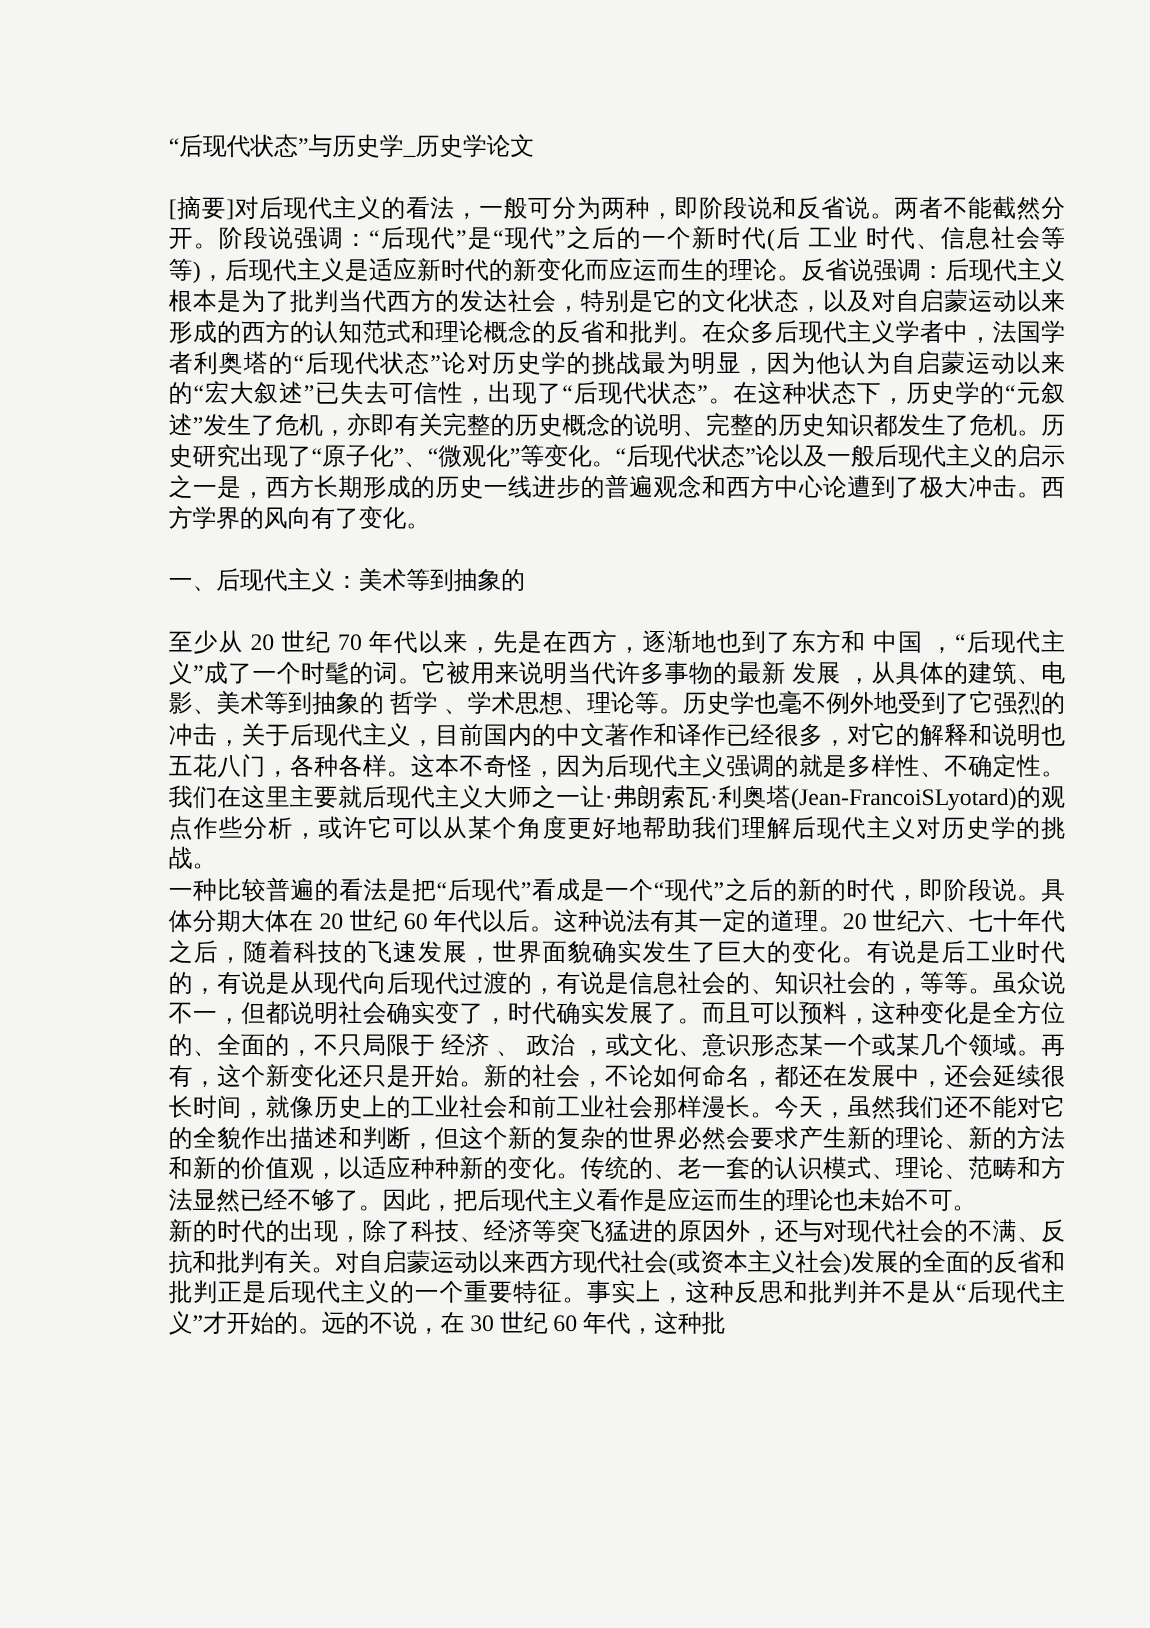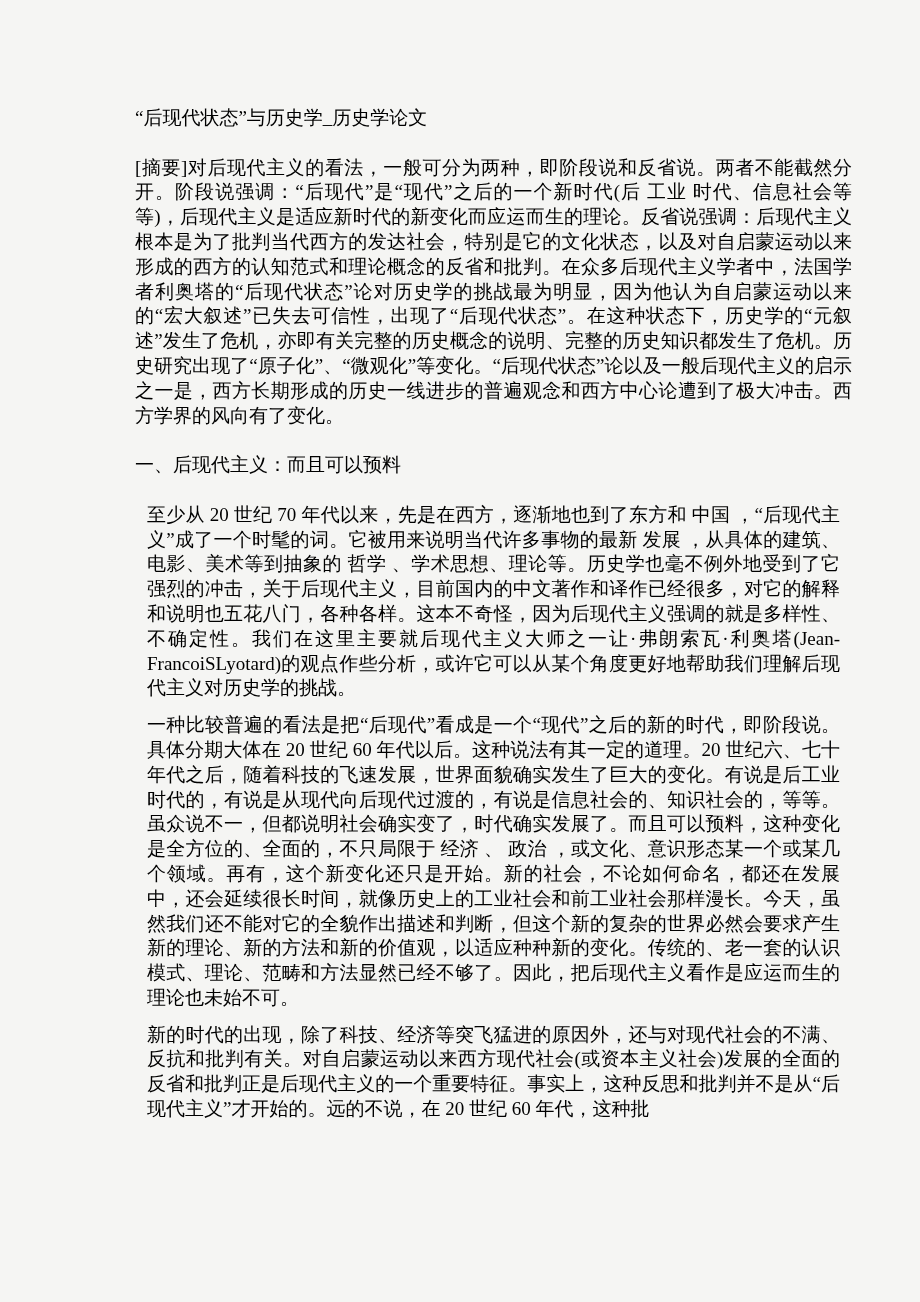--- a/index.html
+++ b/index.html
@@ -21,36 +21,36 @@
       padding: 106px 68px 0 135px;
       font-size: 19px;
       line-height: 24.8px;
       text-align: justify;
       text-justify: inter-ideograph;
     }
     .doc p {
       margin: 0 0 24.8px 0;
     }
     .doc p.body-para {
-      margin: 12px;
+      margin: 0;
     }
     .title, .keywords, .heading {
       font-weight: normal;
     }
   </style>
 </head>
 <body>
 
 <div class="doc">
   <p class="title">“后现代状态”与历史学_历史学论文</p>
 
 
   <p class="abstract">[摘要]对后现代主义的看法，一般可分为两种，即阶段说和反省说。两者不能截然分开。阶段说强调：“后现代”是“现代”之后的一个新时代(后 工业 时代、信息社会等等)，后现代主义是适应新时代的新变化而应运而生的理论。反省说强调：后现代主义根本是为了批判当代西方的发达社会，特别是它的文化状态，以及对自启蒙运动以来形成的西方的认知范式和理论概念的反省和批判。在众多后现代主义学者中，法国学者利奥塔的“后现代状态”论对历史学的挑战最为明显，因为他认为自启蒙运动以来的“宏大叙述”已失去可信性，出现了“后现代状态”。在这种状态下，历史学的“元叙述”发生了危机，亦即有关完整的历史概念的说明、完整的历史知识都发生了危机。历史研究出现了“原子化”、“微观化”等变化。“后现代状态”论以及一般后现代主义的启示之一是，西方长期形成的历史一线进步的普遍观念和西方中心论遭到了极大冲击。西方学界的风向有了变化。</p>
 
-  <p class="heading">一、后现代主义：而且可以预料</p>
+  <p class="heading">一、后现代主义：美术等到抽象的</p>
 
   <p class="body-para">至少从 20 世纪 70 年代以来，先是在西方，逐渐地也到了东方和 中国 ，“后现代主义”成了一个时髦的词。它被用来说明当代许多事物的最新 发展 ，从具体的建筑、电影、美术等到抽象的 哲学 、学术思想、理论等。历史学也毫不例外地受到了它强烈的冲击，关于后现代主义，目前国内的中文著作和译作已经很多，对它的解释和说明也五花八门，各种各样。这本不奇怪，因为后现代主义强调的就是多样性、不确定性。我们在这里主要就后现代主义大师之一让·弗朗索瓦·利奥塔(Jean-FrancoiSLyotard)的观点作些分析，或许它可以从某个角度更好地帮助我们理解后现代主义对历史学的挑战。</p>
 
 
   <p class="body-para">一种比较普遍的看法是把“后现代”看成是一个“现代”之后的新的时代，即阶段说。具体分期大体在 20 世纪 60 年代以后。这种说法有其一定的道理。20 世纪六、七十年代之后，随着科技的飞速发展，世界面貌确实发生了巨大的变化。有说是后工业时代的，有说是从现代向后现代过渡的，有说是信息社会的、知识社会的，等等。虽众说不一，但都说明社会确实变了，时代确实发展了。而且可以预料，这种变化是全方位的、全面的，不只局限于 经济 、 政治 ，或文化、意识形态某一个或某几个领域。再有，这个新变化还只是开始。新的社会，不论如何命名，都还在发展中，还会延续很长时间，就像历史上的工业社会和前工业社会那样漫长。今天，虽然我们还不能对它的全貌作出描述和判断，但这个新的复杂的世界必然会要求产生新的理论、新的方法和新的价值观，以适应种种新的变化。传统的、老一套的认识模式、理论、范畴和方法显然已经不够了。因此，把后现代主义看作是应运而生的理论也未始不可。</p>
 
-  <p class="body-para">新的时代的出现，除了科技、经济等突飞猛进的原因外，还与对现代社会的不满、反抗和批判有关。对自启蒙运动以来西方现代社会(或资本主义社会)发展的全面的反省和批判正是后现代主义的一个重要特征。事实上，这种反思和批判并不是从“后现代主义”才开始的。远的不说，在 20 世纪 60 年代，这种批</p>
+  <p class="body-para">新的时代的出现，除了科技、经济等突飞猛进的原因外，还与对现代社会的不满、反抗和批判有关。对自启蒙运动以来西方现代社会(或资本主义社会)发展的全面的反省和批判正是后现代主义的一个重要特征。事实上，这种反思和批判并不是从“后现代主义”才开始的。远的不说，在 30 世纪 60 年代，这种批</p>
 </div>
 
 </body></html>

